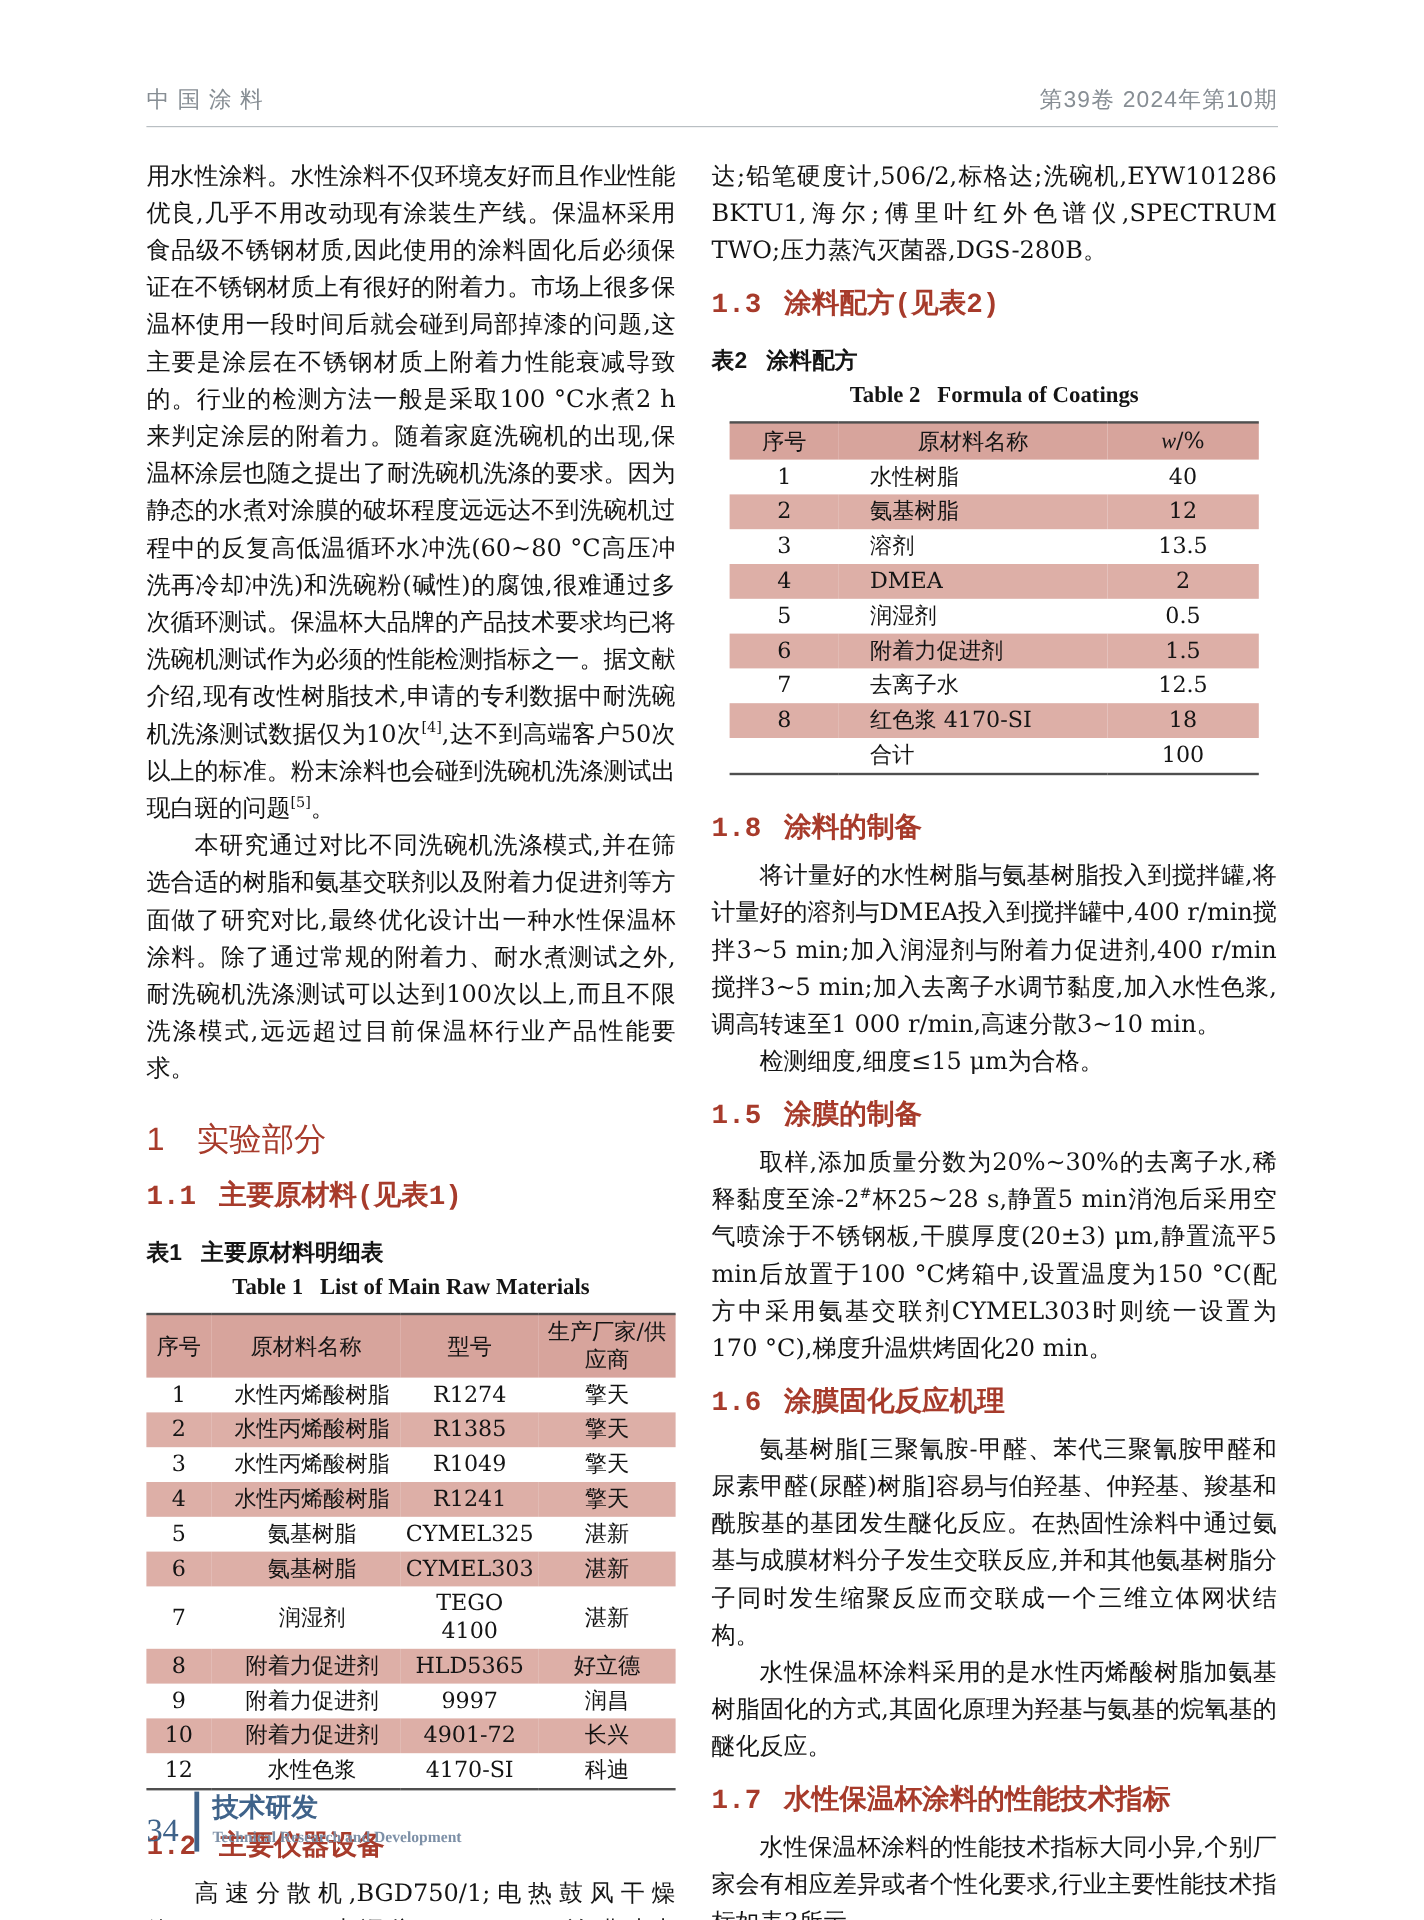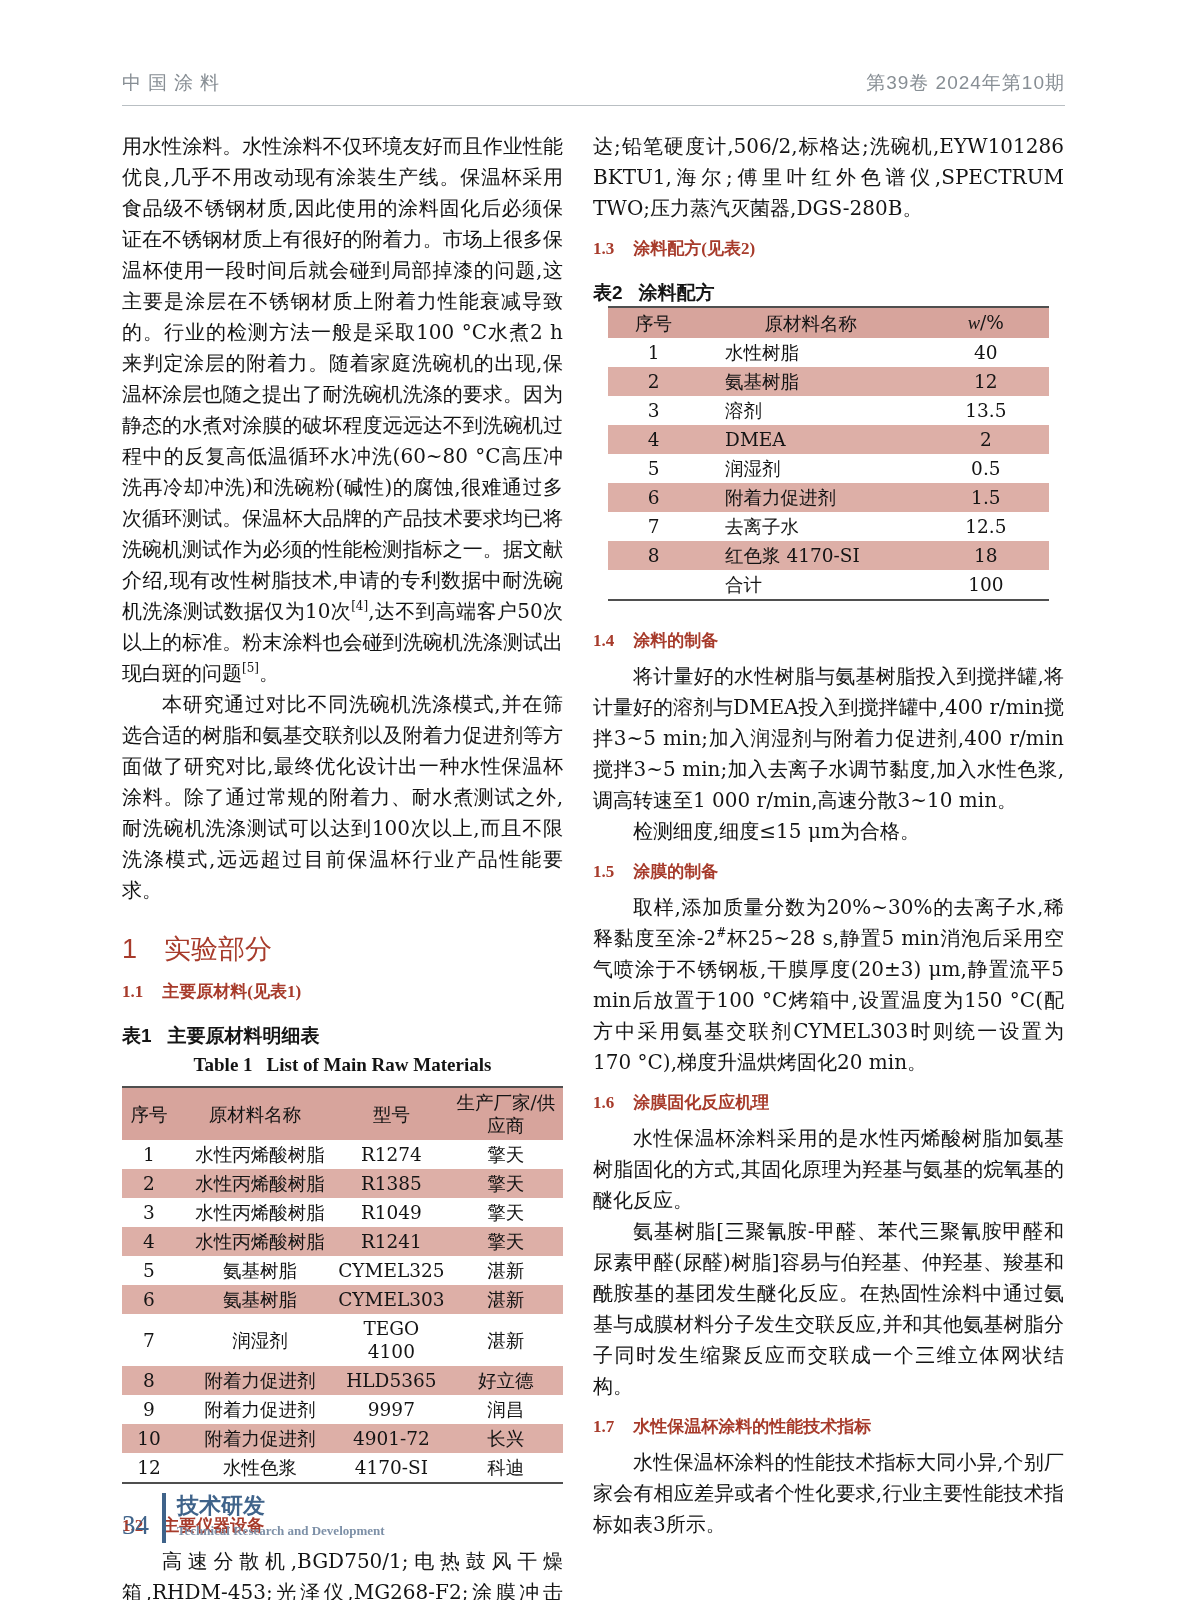--- a/index.html
+++ b/index.html
@@ -28,22 +28,22 @@
   p.body { margin:0; font-size:20px; line-height:31px; text-align:justify; }
   .indent { text-indent:2em; }
   sup.ref { font-size:12px; line-height:0; }
 
   h2.section {
     font-family:"Liberation Sans",sans-serif; color:var(--heading_red,#a73b2b);
     font-size:27px; font-weight:normal; margin:25px 0 13px;
   }
   h2.section .h-num { margin-right:27px; }
   h3.sub {
-    font-family:Liberation Serif, serif; color:var(--heading_red,#a73b2b);
-    font-size:17px; font-weight:bold; margin:13px 0 9px;
+    font-family:Liberation Mono, monospace; color:var(--heading_red,#a73b2b);
+    font-size:23px; font-weight:bold; margin:13px 0 9px;
   }
   h3.sub .h-num { margin-right:19px; }
 
   .tbl-title-cn {
     font-family:"Liberation Sans",sans-serif;
     font-weight:bold; font-size:19px; margin-top:20px;
   }
   .tbl-title-cn .t-num { margin-right:16px; }
   .tbl-title-en {
     text-align:center; font-family:"Liberation Serif",serif;
@@ -202,20 +202,21 @@
 
     </div>
 
     <div class="col-right">
 
       <p class="body">达;铅笔硬度计,506/2,标格达;洗碗机,EYW101286 BKTU1,海尔;傅里叶红外色谱仪,SPECTRUM TWO;压力蒸汽灭菌器,DGS-280B。</p>
 
       <h3 class="sub"><span class="h-num">1.3</span><span>涂料配方(见表2)</span></h3>
 
       <div class="tbl-title-cn"><span class="t-num">表2</span><span>涂料配方</span></div>
+      <div class="tbl-title-en"><span class="t-num">Table 2</span><span>Formula of Coatings</span></div>
 
       <table class="t2">
         <thead>
           <tr>
             <th class="c-no">序号</th>
             <th class="c-name">原材料名称</th>
             <th class="c-w"><span class="ital">w</span><span>/%</span></th>
           </tr>
         </thead>
         <tbody>
@@ -261,30 +262,30 @@
             <td class="c-w">18</td>
           </tr>
             <tr>
             <td class="c-no"></td>
             <td class="c-name">合计</td>
             <td class="c-w">100</td>
           </tr>
           </tbody>
       </table>
 
-      <h3 class="sub" style="margin-top:28px;"><span class="h-num">1.4</span><span>涂料的制备</span></h3>
+      <h3 class="sub" style="margin-top:28px;"><span class="h-num">1.8</span><span>涂料的制备</span></h3>
       <p class="body indent">将计量好的水性树脂与氨基树脂投入到搅拌罐,将计量好的溶剂与DMEA投入到搅拌罐中,400 r/min搅拌3~5 min;加入润湿剂与附着力促进剂,400 r/min搅拌3~5 min;加入去离子水调节黏度,加入水性色浆,调高转速至1 000 r/min,高速分散3~10 min。</p>
       <p class="body indent">检测细度,细度≤15 μm为合格。</p>
 
       <h3 class="sub"><span class="h-num">1.5</span><span>涂膜的制备</span></h3>
       <p class="body indent"><span>取样,添加质量分数为20%~30%的去离子水,稀释黏度至涂-2</span><sup class="ref">#</sup><span>杯25~28 s,静置5 min消泡后采用空气喷涂于不锈钢板,干膜厚度(20±3) μm,静置流平5 min后放置于100 °C烤箱中,设置温度为150 °C(配方中采用氨基交联剂CYMEL303时则统一设置为170 °C),梯度升温烘烤固化20 min。</span></p>
 
       <h3 class="sub"><span class="h-num">1.6</span><span>涂膜固化反应机理</span></h3>
+      <p class="body indent">氨基树脂[三聚氰胺-甲醛、苯代三聚氰胺甲醛和尿素甲醛(尿醛)树脂]容易与伯羟基、仲羟基、羧基和酰胺基的基团发生醚化反应。在热固性涂料中通过氨基与成膜材料分子发生交联反应,并和其他氨基树脂分子同时发生缩聚反应而交联成一个三维立体网状结构。</p>
       <p class="body indent">水性保温杯涂料采用的是水性丙烯酸树脂加氨基树脂固化的方式,其固化原理为羟基与氨基的烷氧基的醚化反应。</p>
-      <p class="body indent">氨基树脂[三聚氰胺-甲醛、苯代三聚氰胺甲醛和尿素甲醛(尿醛)树脂]容易与伯羟基、仲羟基、羧基和酰胺基的基团发生醚化反应。在热固性涂料中通过氨基与成膜材料分子发生交联反应,并和其他氨基树脂分子同时发生缩聚反应而交联成一个三维立体网状结构。</p>
 
       <h3 class="sub"><span class="h-num">1.7</span><span>水性保温杯涂料的性能技术指标</span></h3>
       <p class="body indent">水性保温杯涂料的性能技术指标大同小异,个别厂家会有相应差异或者个性化要求,行业主要性能技术指标如表3所示。</p>
 
     </div>
   </div>
 
   <div class="footer">
     <span class="page-num">34</span>
     <span class="footer-bar"></span>

